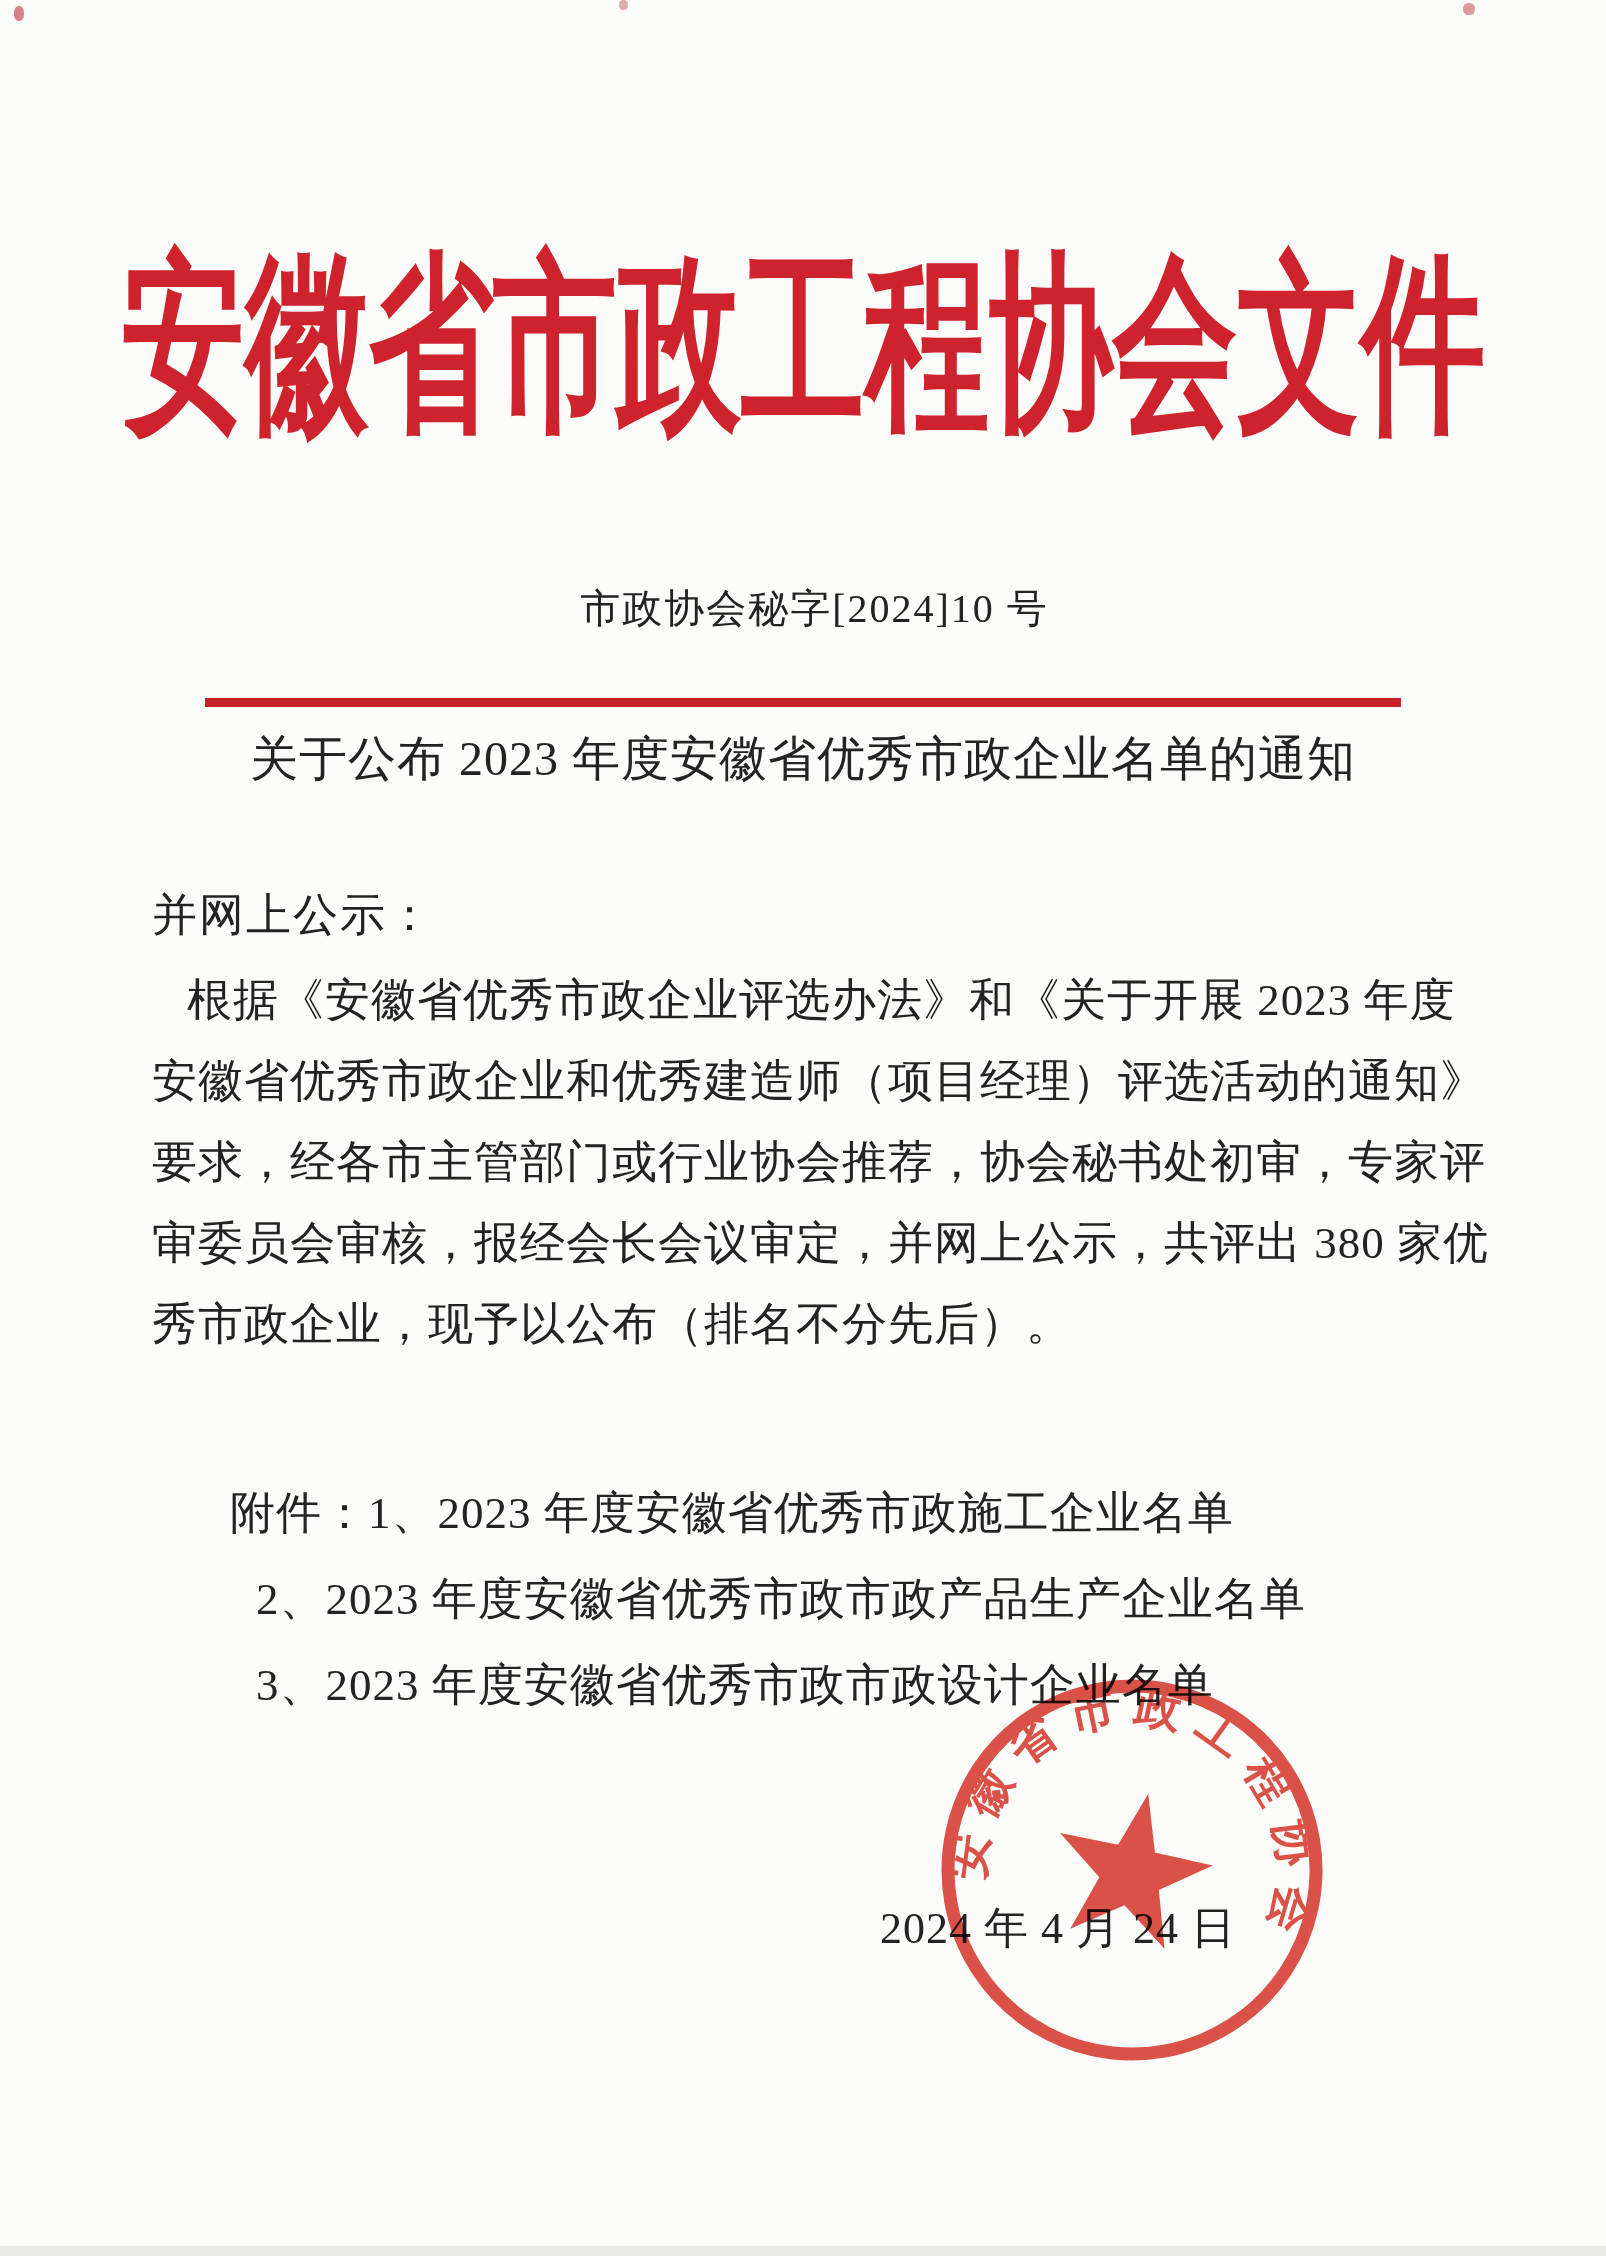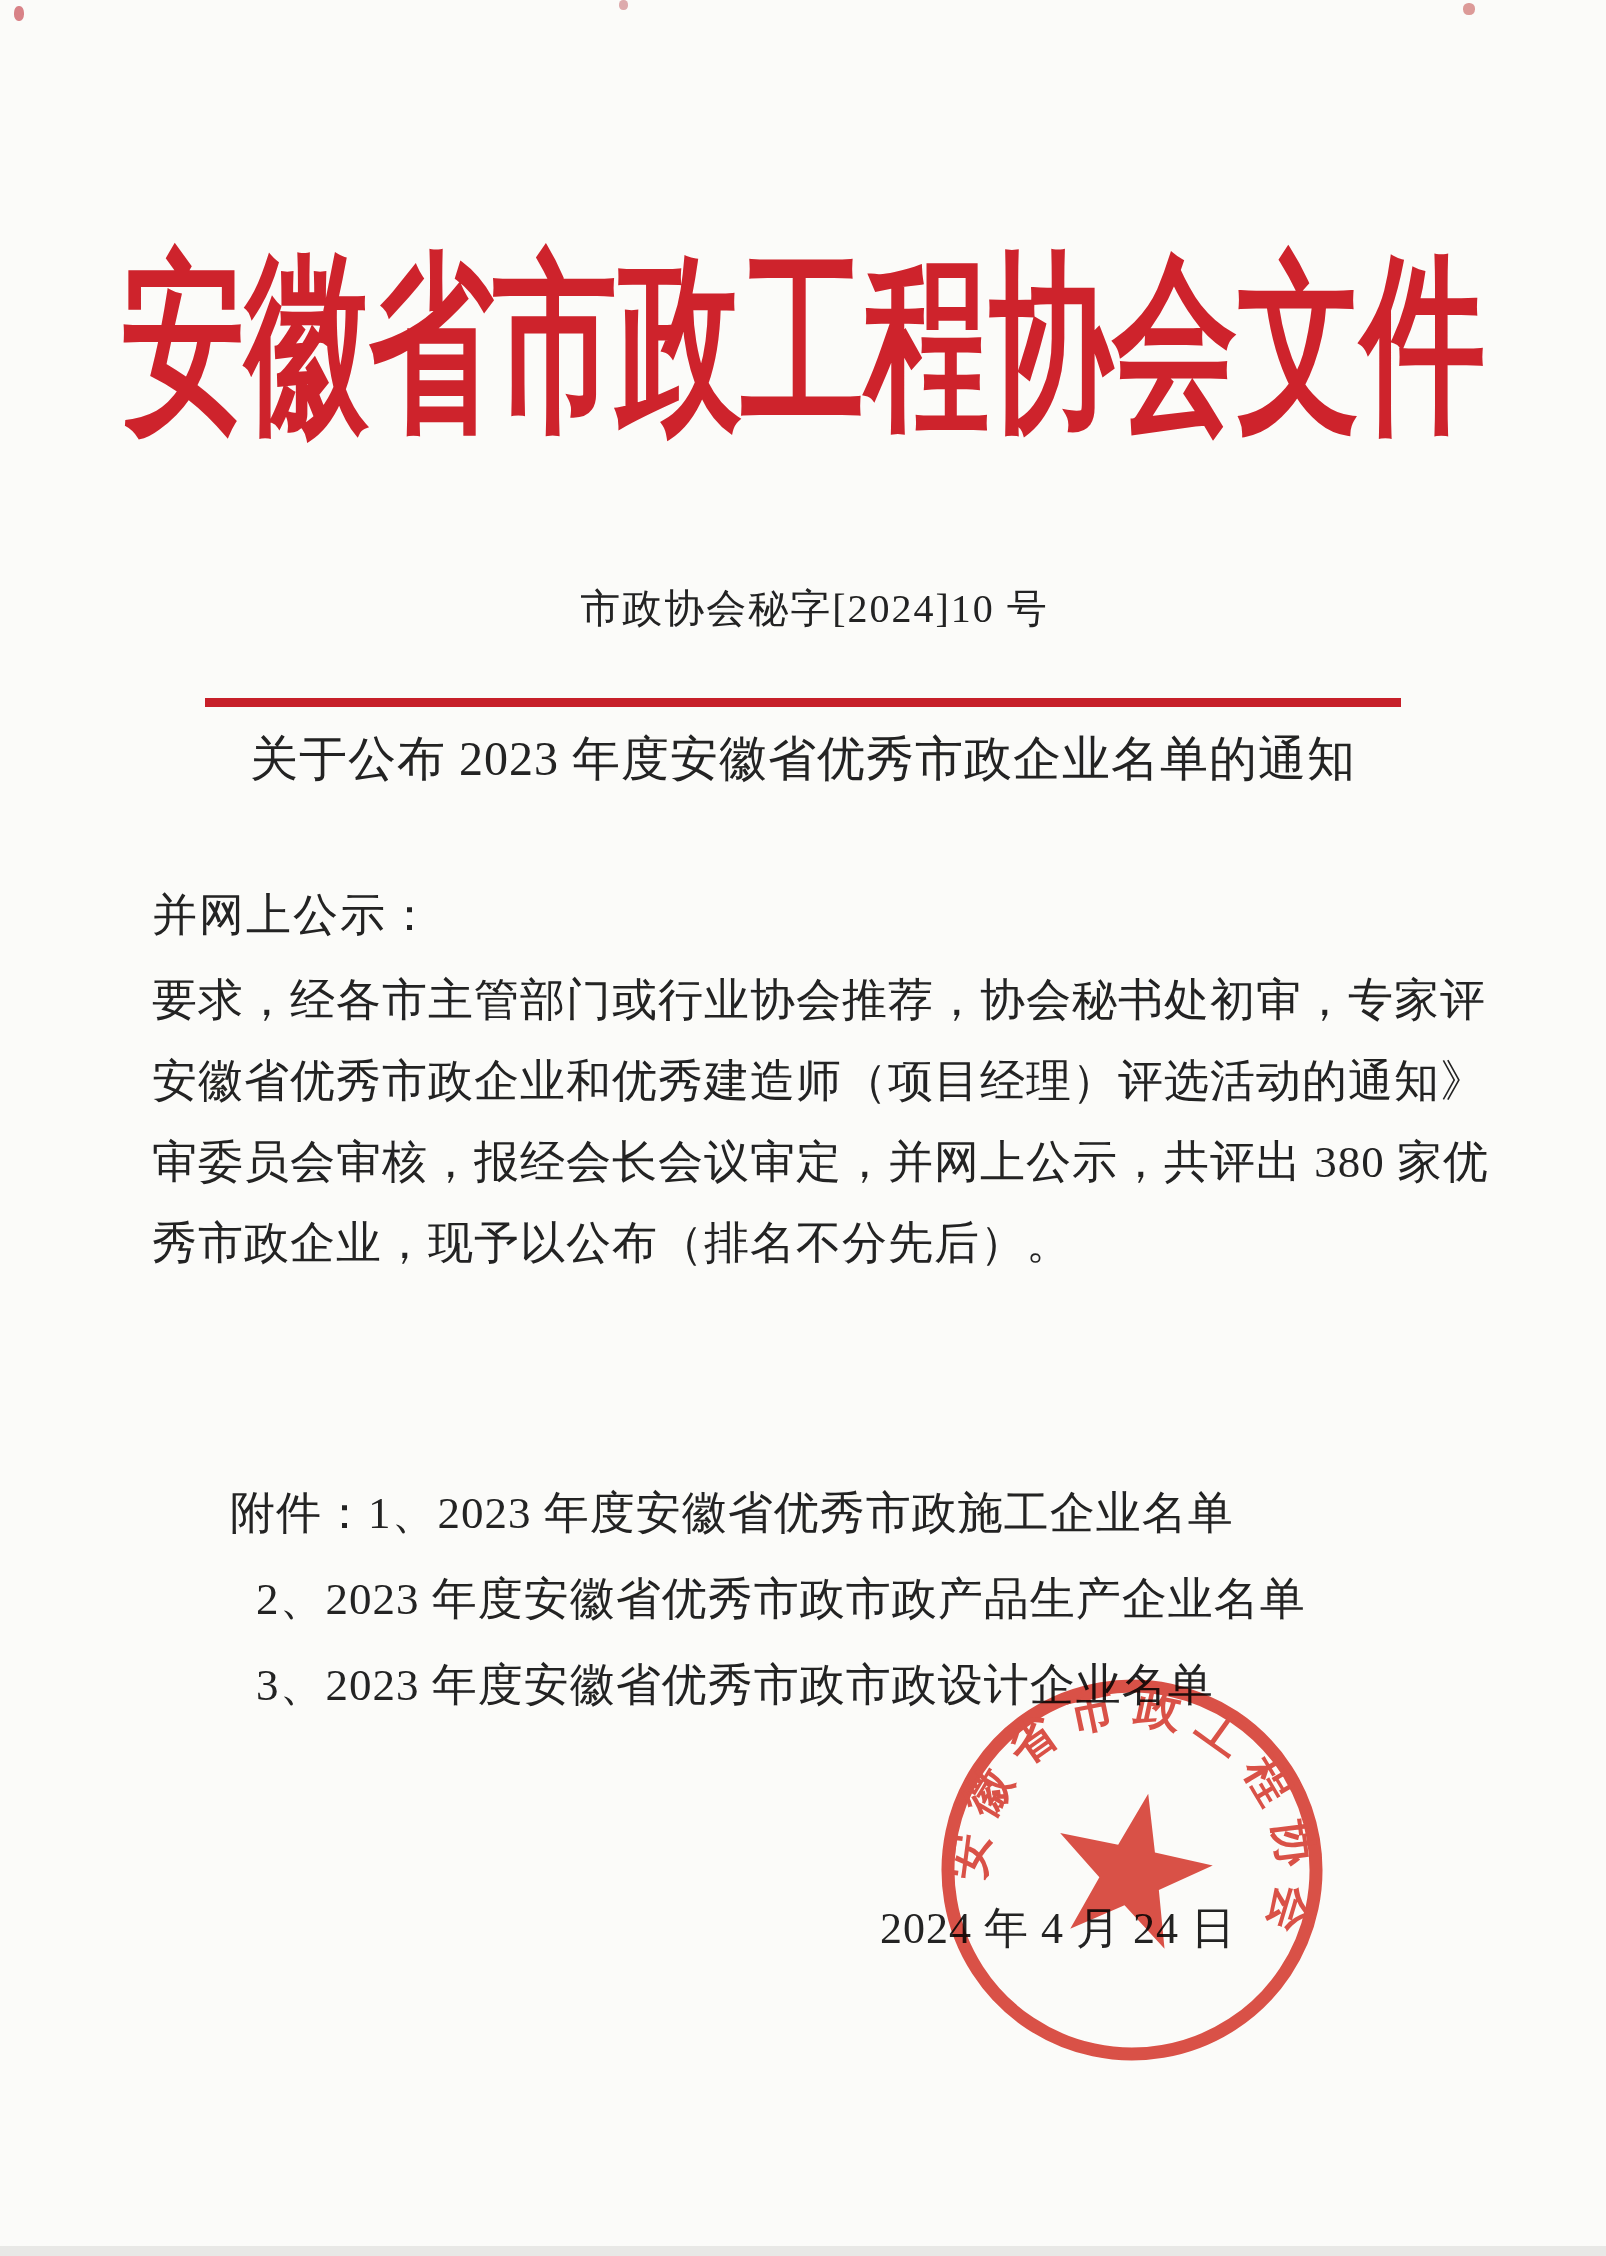--- a/index.html
+++ b/index.html
@@ -102,22 +102,23 @@
 
   <div class="doc-number">市政协会秘字[2024]10 号</div>
 
   <div class="red-rule"></div>
 
   <h2 class="notice-title">关于公布 2023 年度安徽省优秀市政企业名单的通知</h2>
 
   <div class="salutation">并网上公示：</div>
 
   <div class="body-block">
+    <div class="body-line indent">根据《安徽省优秀市政企业评选办法》和《关于开展 2023 年度</div>
+    <div class="body-line">安徽省优秀市政企业和优秀建造师（项目经理）评选活动的通知》</div>
     <div class="body-line">要求，经各市主管部门或行业协会推荐，协会秘书处初审，专家评</div>
-    <div class="body-line">安徽省优秀市政企业和优秀建造师（项目经理）评选活动的通知》</div>
     <div class="body-line">审委员会审核，报经会长会议审定，并网上公示，共评出 380 家优</div>
     <div class="body-line">秀市政企业，现予以公布（排名不分先后）。</div>
   </div>
 
   <div class="attachments">
     <div class="attach-line first">
       <span>附件：</span><span>1、2023 年度安徽省优秀市政施工企业名单</span>
     </div>
     <div class="attach-line rest">2、2023 年度安徽省优秀市政市政产品生产企业名单</div>
     <div class="attach-line rest">3、2023 年度安徽省优秀市政市政设计企业名单</div>

